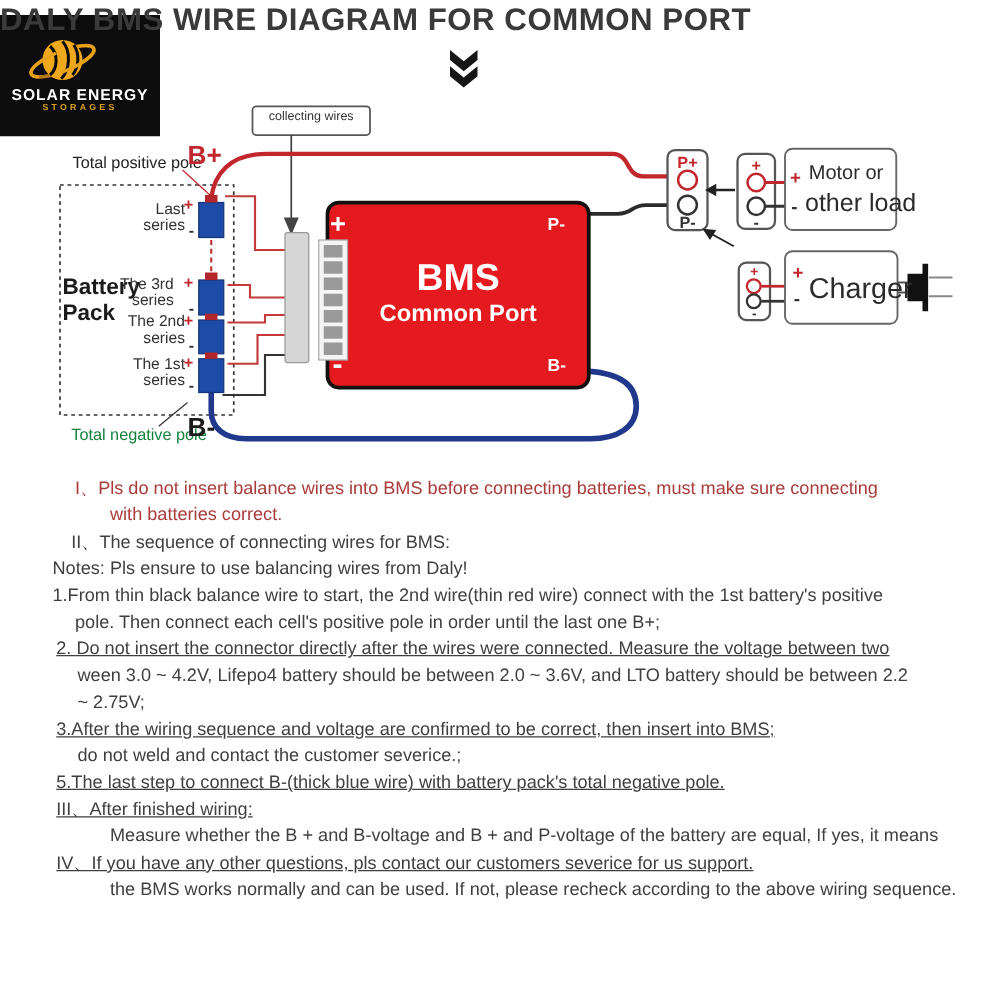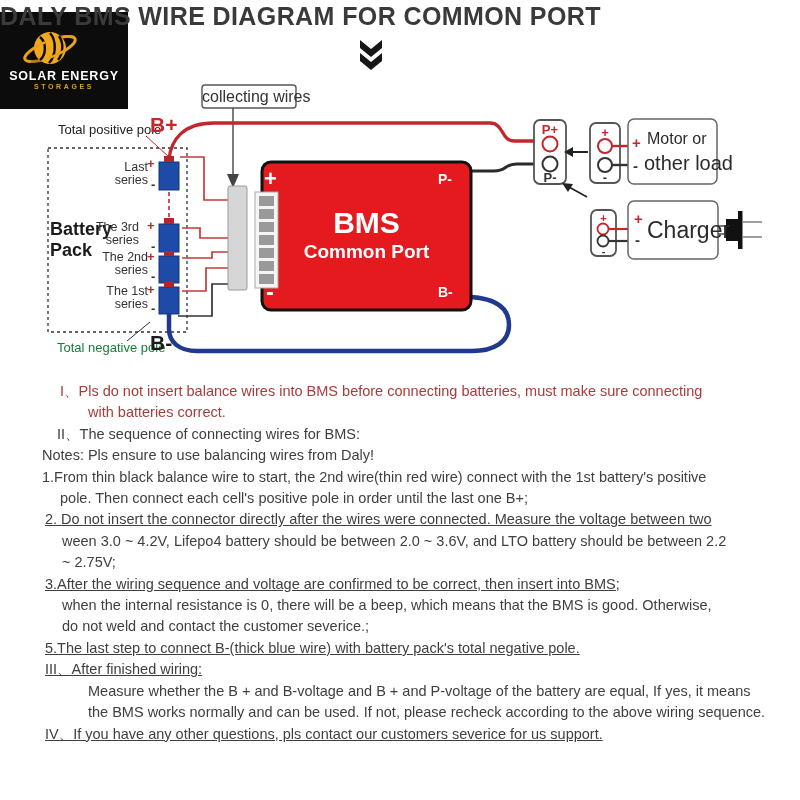--- a/index.html
+++ b/index.html
@@ -139,21 +139,21 @@
     <g>
       <line x1="718" y1="226" x2="727" y2="226" stroke="#555" stroke-width="1.6"></line>
       <line x1="718" y1="234" x2="727" y2="234" stroke="#555" stroke-width="1.6"></line>
       <rect x="726" y="219" width="13" height="22" fill="#111"></rect>
       <rect x="738" y="211" width="4.5" height="38" fill="#111"></rect>
       <line x1="743" y1="222" x2="762" y2="222" stroke="#888" stroke-width="1.6"></line>
       <line x1="743" y1="237" x2="762" y2="237" stroke="#888" stroke-width="1.6"></line>
     </g>
   </svg>
 
-  <div class="abs lbl" style="left:202px;top:88px;width:94px;text-align:right;font-size:16px">collecting wires</div>
+  <div class="abs lbl" style="left:202px;top:88px;width:94px;text-align:center;font-size:10px">collecting wires</div>
 
   <div class="abs lbl" style="left:58px;top:122px;color:#222">Total positive pole</div>
   <div class="abs big-b red" style="left:150px;top:115px">B+</div>
 
   <div class="abs lbl" style="left:57px;top:340px;color:#15803d">Total negative pole</div>
   <div class="abs big-b" style="left:150px;top:333px;color:#1a1a1a">B-</div>
 
   <div class="abs" style="left:50px;top:219px;font-size:18px;font-weight:bold;color:#1a1a1a;line-height:21px">
     <div>Battery</div>
     <div>Pack</div>
@@ -216,22 +216,21 @@
     <div class="ln redtxt i2">I、Pls do not insert balance wires into BMS before connecting batteries, must make sure connecting</div>
     <div class="ln redtxt i4">with batteries correct.</div>
     <div class="ln i1">II、The sequence of connecting wires for BMS:</div>
     <div class="ln i5">Notes:  Pls ensure to use balancing  wires from Daly!</div>
     <div class="ln i5">1.From thin black balance wire to start, the 2nd wire(thin red wire) connect with the 1st battery's positive</div>
     <div class="ln i2">pole. Then connect each cell's positive pole in order until the last one B+;</div>
     <div class="ln i0">2. Do not insert the connector directly after the wires were connected. Measure the voltage between two</div>
     <div class="ln i3">ween 3.0 ~ 4.2V, Lifepo4 battery should be between 2.0 ~ 3.6V, and LTO battery should be between 2.2</div>
     <div class="ln i3">~ 2.75V;</div>
     <div class="ln i0">3.After the wiring sequence and voltage are confirmed to be correct, then insert into BMS;</div>
-    <div class="ln i3">when the internal resistance is 0, there will be a beep, which means that the BMS is good. Otherwise,</div>
     <div class="ln i3">do not weld and contact the customer severice.;</div>
     <div class="ln i0">5.The last step to connect B-(thick blue wire) with battery pack's total negative pole.</div>
     <div class="ln i0">III、After finished wiring:</div>
     <div class="ln i4">Measure whether the B + and B-voltage and B + and P-voltage of the battery are equal, If yes, it means</div>
+    <div class="ln i0">IV、If you have any other questions, pls contact our customers severice for us support.</div>
     <div class="ln i4">the BMS works normally and can be used. If not, please recheck according to the above wiring sequence.</div>
-    <div class="ln i0">IV、If you have any other questions, pls contact our customers severice for us support.</div>
   </div>
 
 </div>
 
 </body></html>

